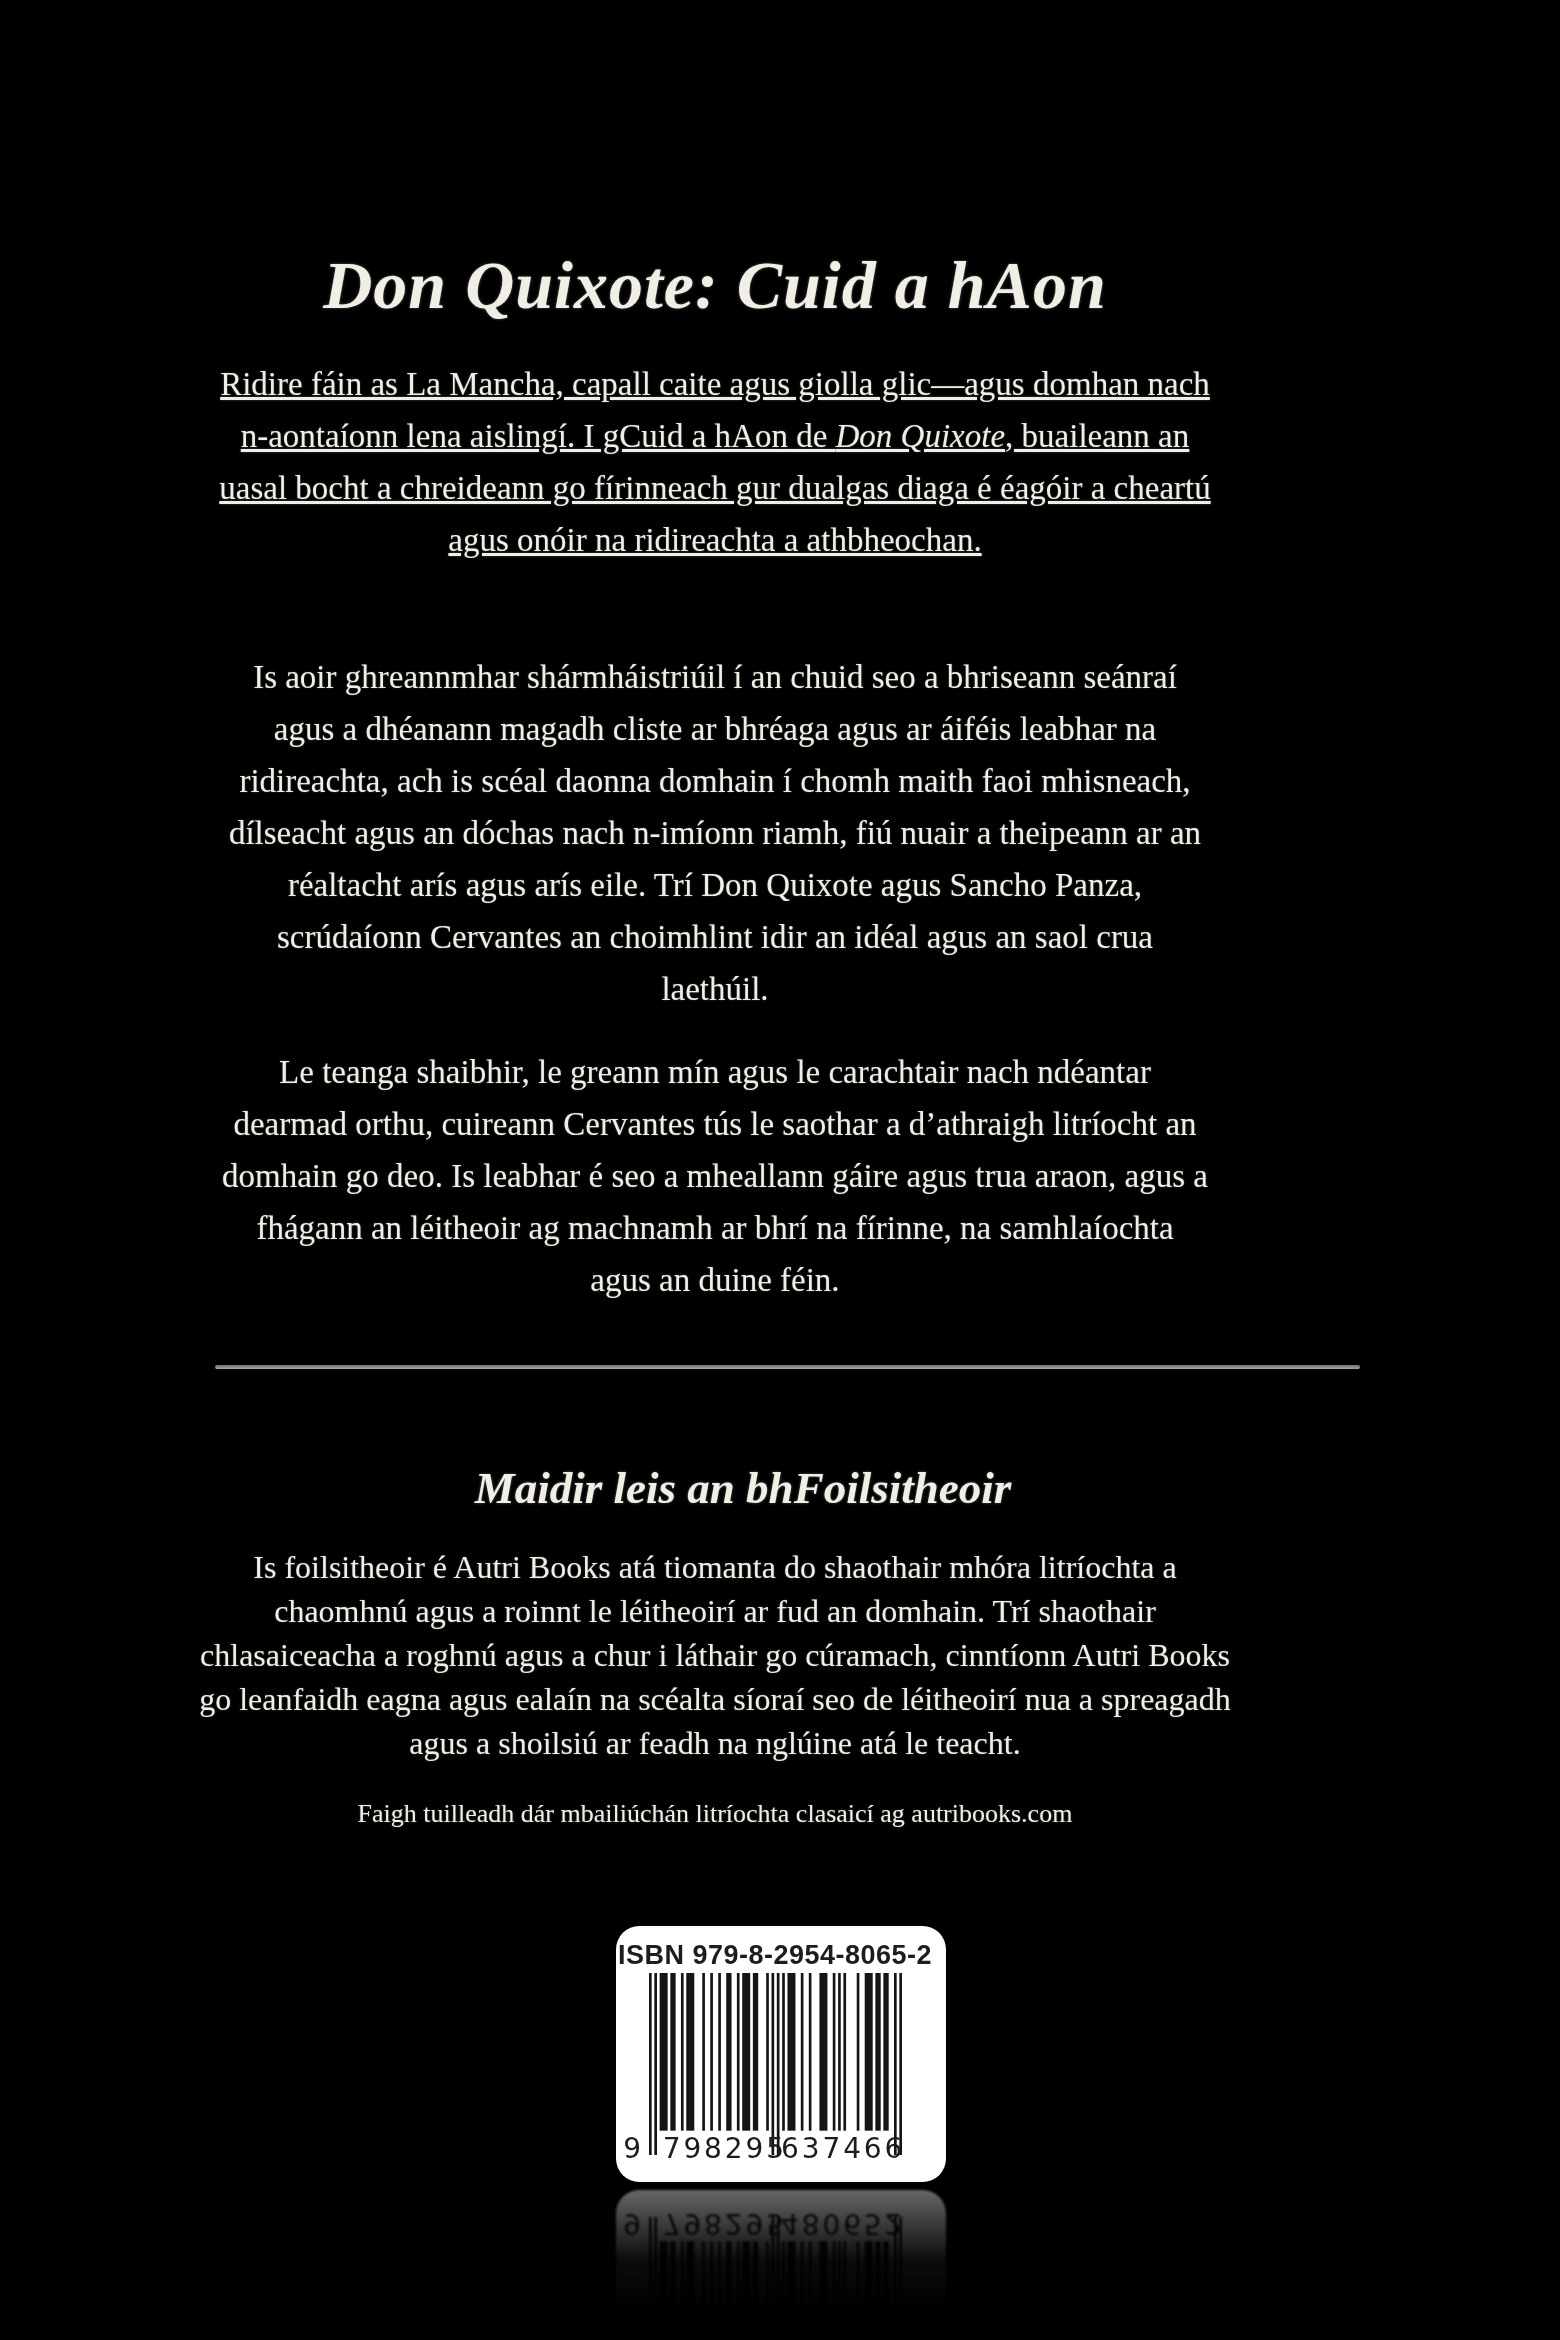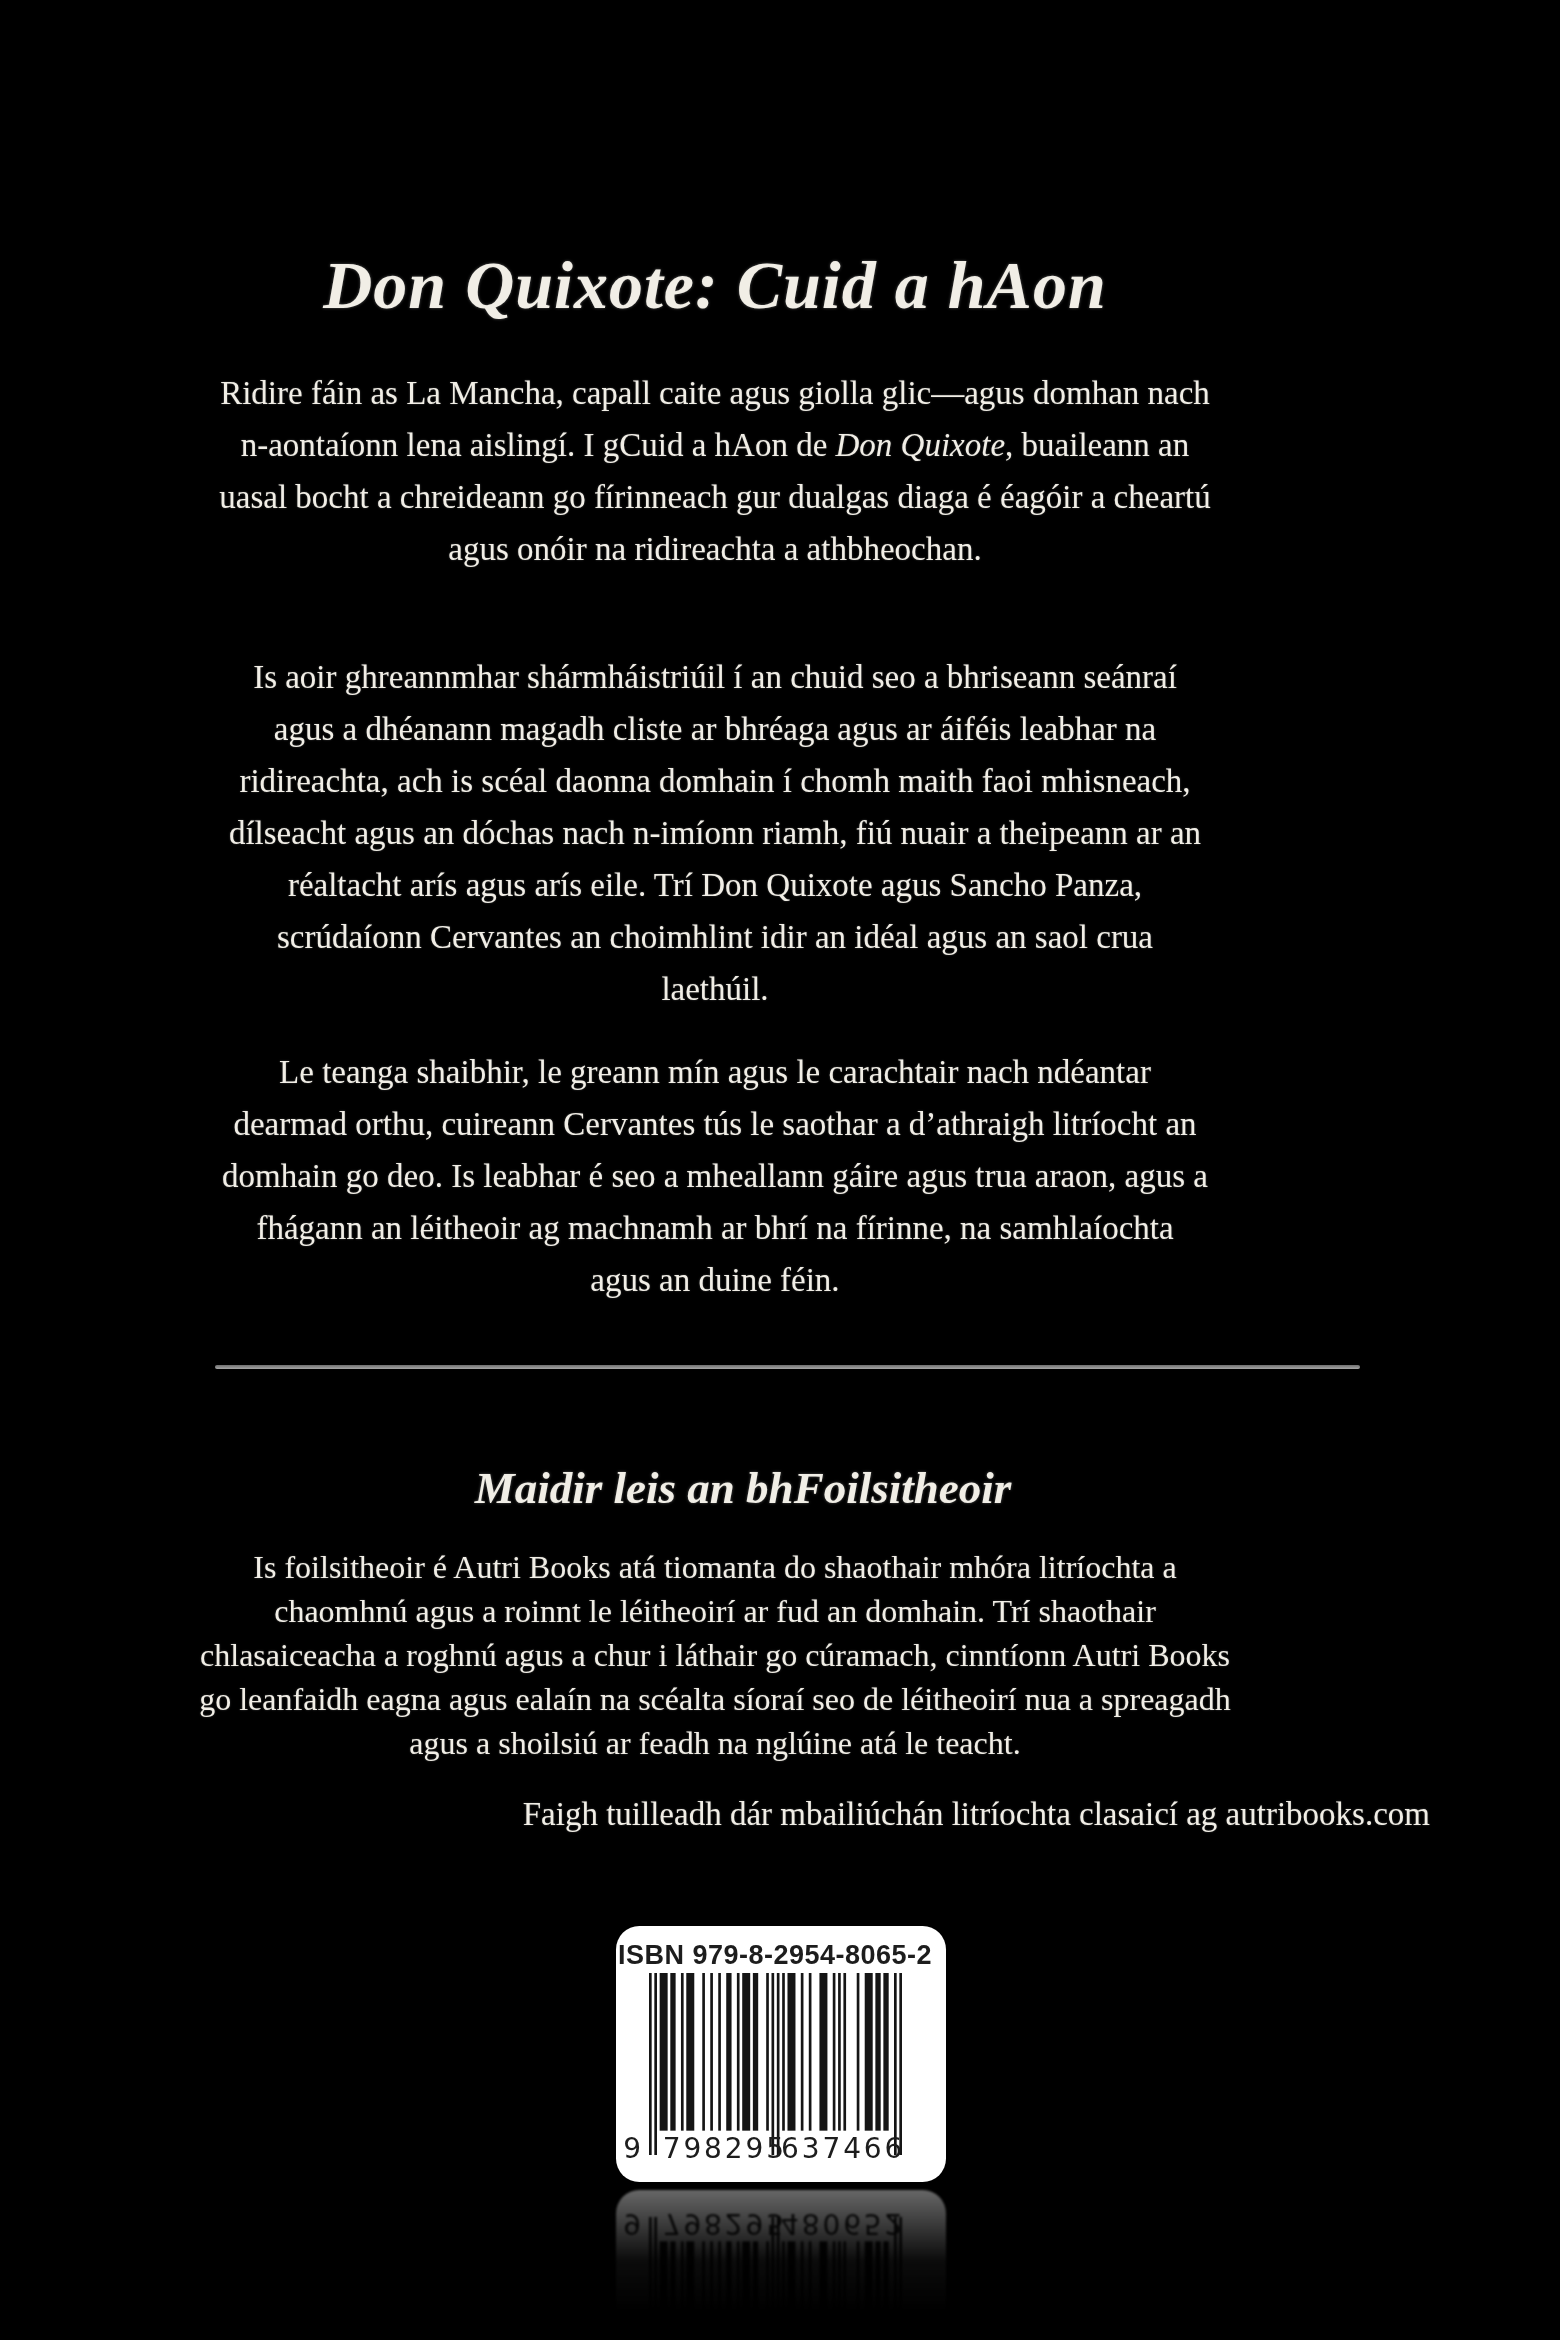--- a/index.html
+++ b/index.html
@@ -9,36 +9,36 @@
     font-family:"Liberation Serif", serif;
     color:#f1eee6;
   }
   .centered{position:absolute;left:0;width:1430px;text-align:center;}
   .title{
     top:200px;font-size:68px;line-height:78px;font-weight:700;font-style:italic;
     text-shadow:0 0 2.9px rgba(255,255,255,.35);
     letter-spacing:1px;
   }
   .para{font-size:33px;line-height:52px;text-shadow:0 0 2px rgba(255,255,255,.28);}
-  .p1{top:367px;line-height:52px;}
+  .p1{top:358px;line-height:52px;text-decoration:underline;}
   .p2{top:651px;}
   .p3{top:1046px;}
   .line{width:100%;}
   .line em{font-style:italic;}
   .divider{
     position:absolute;top:1365px;left:215px;width:1145px;height:3.9px;
     background:linear-gradient(to bottom,#6f6f6f,#a5a5a5);border-radius:2px;
   }
   .pub-heading{
     top:1420px;font-size:45px;line-height:62px;font-weight:700;font-style:italic;
     text-shadow:0 0 2.9px rgba(255,255,255,.35);
     margin-left:28px;
   }
   .pub{top:1545px;font-size:32px;line-height:44px;}
-  .tagline{top:1792px;font-size:33px;line-height:44px;text-shadow:0 0 2px rgba(255,255,255,.28);text-align:right;}
+  .tagline{top:1792px;font-size:26px;line-height:44px;text-shadow:0 0 2px rgba(255,255,255,.28);}
   .barcode-area{position:absolute;left:616px;top:1926px;width:318px;}
   .barcode-box{
     position:relative;width:318px;height:256px;background:#fff;border-radius:23.4px;
     color:#1d1d1d;
     padding-left:12px;
   }
   .isbn{
     position:absolute;top:13.7px;left:0;width:318px;text-align:center;
     font-family:"Liberation Sans", sans-serif;font-size:27px;font-weight:600;
     letter-spacing:0.5px;white-space:nowrap;

